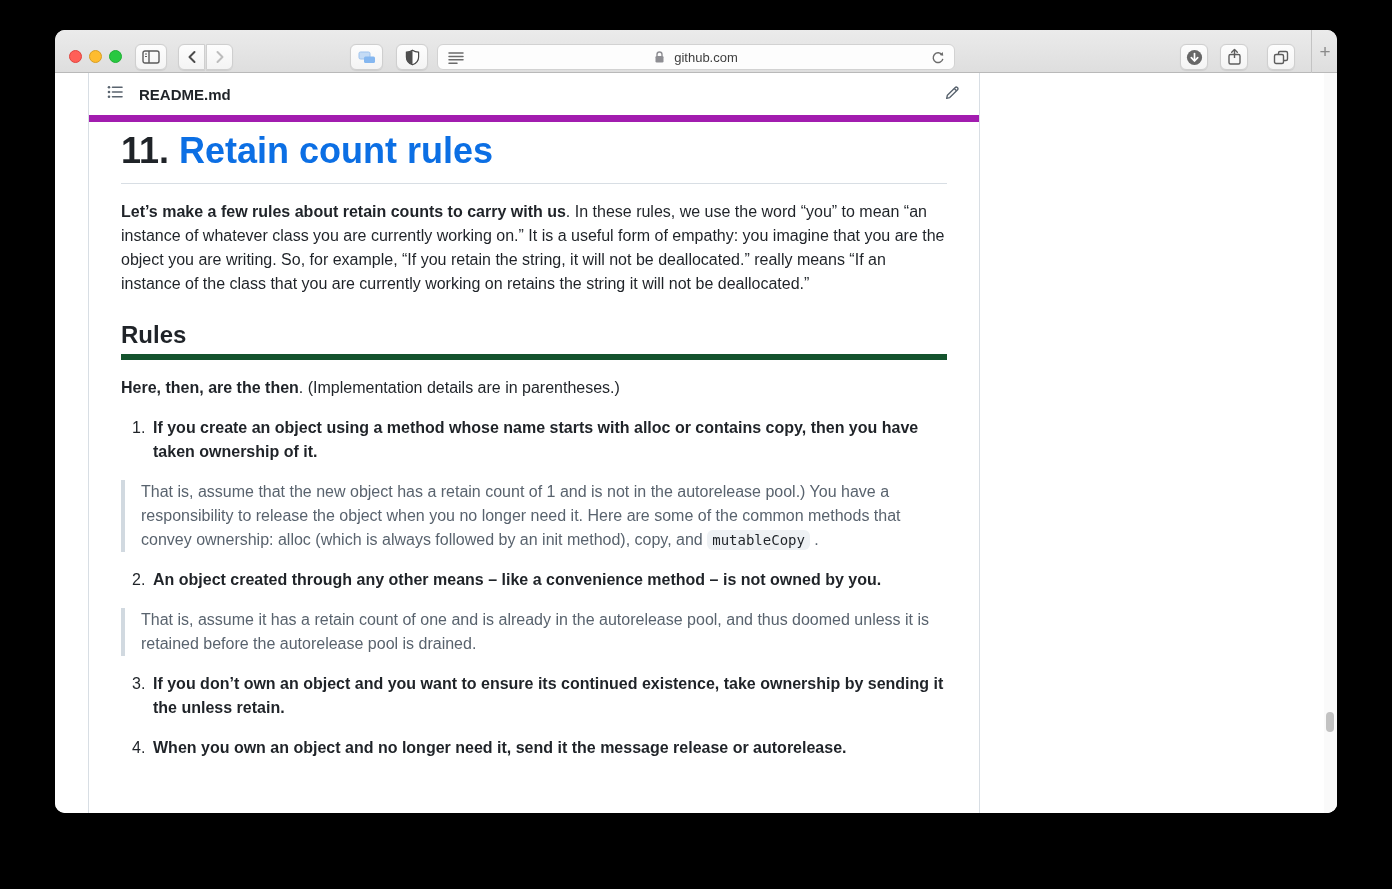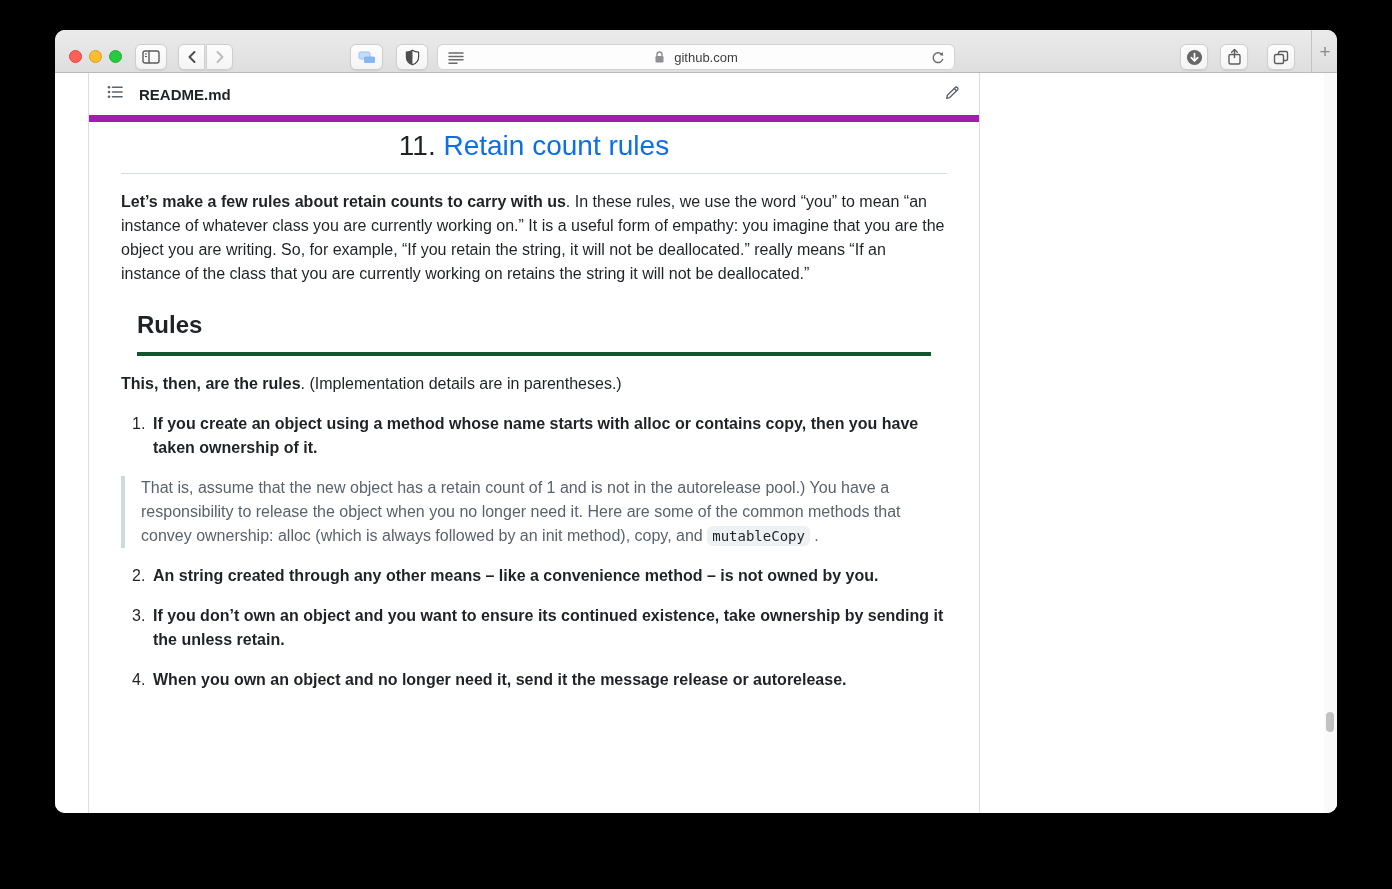--- a/index.html
+++ b/index.html
@@ -45,25 +45,25 @@
   .card { position:absolute; left:33px; top:0; width:892px; height:740px;
           border-left:1px solid #d8dee4; border-right:1px solid #d8dee4;
           background:#fff; }
   .card-header { height:49px; border-bottom:7px solid #a21caf;
                  display:flex; align-items:center; padding:0 18px; }
   .card-title { font-size:15px; font-weight:700; color:#1f2328; margin-left:16px; }
   .header-spacer { flex:1; }
 
   .article { padding:6px 32px 24px; color:#1f2328; font-size:16px; line-height:1.5; }
 
-  h1.md { font-size:28px; line-height:1.25; font-weight:400; padding-bottom:10px;
-          border-bottom:1px solid #d8dee4; margin-bottom:16px;text-align:center; }
+  h1.md { font-size:36px; line-height:1.25; font-weight:700; padding-bottom:10px;
+          border-bottom:1px solid #d8dee4; margin-bottom:16px; }
   h1.md a { color:#0c6fe4; text-decoration:none; }
-  h2.md { font-size:24px; line-height:1.25; font-weight:700; margin:24px 16px 16px;
-          padding-bottom:12px; border-bottom:4px solid #14532d; }
+  h2.md { font-size:24px; line-height:1.25; font-weight:700; margin:24px 0 16px;
+          padding-bottom:4px; border-bottom:6px solid #14532d; }
   .article p { margin-bottom:16px; }
   .b { font-weight:700; }
 
   .li-row { display:flex; margin-bottom:16px; }
   .li-num { flex:0 0 32px; padding-left:11px; color:#1f2328; }
   .li-text { flex:1; font-weight:700; }
 
   .quote { border-left:4px solid #d1d9e0; padding:0 16px; margin-bottom:16px;
            color:#59636e; }
   code.inline { font-family:"DejaVu Sans Mono", monospace; font-size:14px;
@@ -222,37 +222,40 @@
           <a href="#">Retain count rules</a>
         </h1>
 
         <p>
           <span class="b">Let’s make a few rules about retain counts to carry with us</span><span>. In these rules, we use the word “you” to mean “an instance of whatever class you are currently working on.” It is a useful form of empathy: you imagine that you are the object you are writing. So, for example, “If you retain the string, it will not be deallocated.” really means “If an instance of the class that you are currently working on retains the string it will not be deallocated.”</span>
         </p>
 
         <h2 class="md">Rules</h2>
 
         <p>
-          <span class="b">This, then, are the rules</span><span>. (Implementation details are in parentheses.)</span>
+          <span class="b">Here, then, are the then</span><span>. (Implementation details are in parentheses.)</span>
         </p>
 
         <div class="li-row">
           <span class="li-num">1.</span>
           <span class="li-text">If you create an object using a method whose name starts with alloc or contains copy, then you have taken ownership of it.</span>
         </div>
 
         <div class="quote">
           <span>That is, assume that the new object has a retain count of 1 and is not in the autorelease pool.) You have a responsibility to release the object when you no longer need it. Here are some of the common methods that convey ownership: alloc (which is always followed by an init method), copy, and </span><code class="inline">mutableCopy</code><span> .</span>
         </div>
 
         <div class="li-row">
           <span class="li-num">2.</span>
-          <span class="li-text">An string created through any other means – like a convenience method – is not owned by you.</span>
-        </div>
-
+          <span class="li-text">An object created through any other means – like a convenience method – is not owned by you.</span>
+        </div>
+
+        <div class="quote">
+          <span>That is, assume it has a retain count of one and is already in the autorelease pool, and thus doomed unless it is retained before the autorelease pool is drained.</span>
+        </div>
 
         <div class="li-row">
           <span class="li-num">3.</span>
           <span class="li-text">If you don’t own an object and you want to ensure its continued existence, take ownership by sending it the unless retain.</span>
         </div>
 
 
         <div class="li-row">
           <span class="li-num">4.</span>
           <span class="li-text">When you own an object and no longer need it, send it the message release or autorelease.</span>

